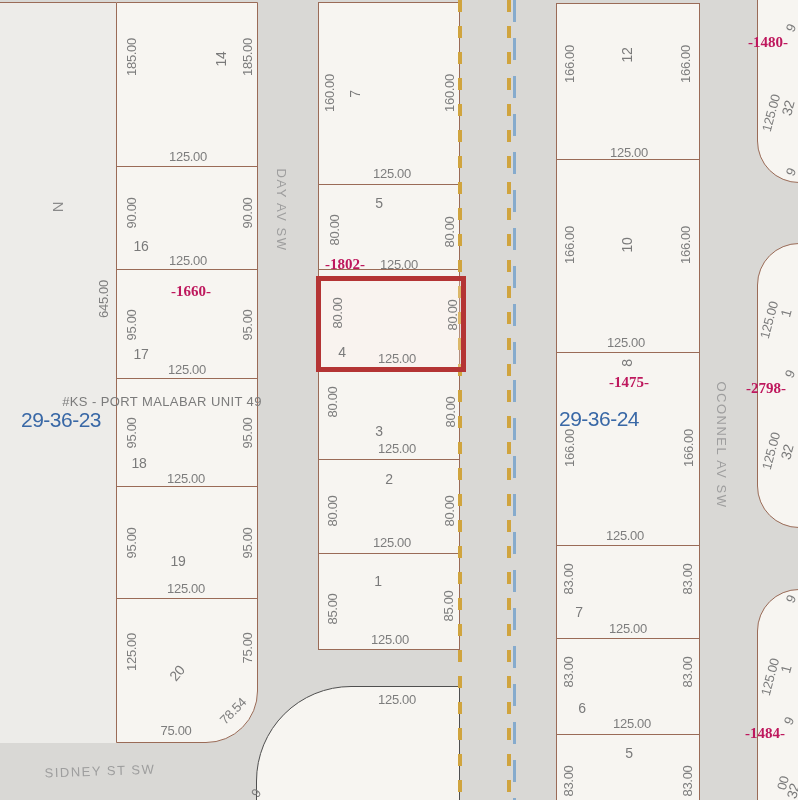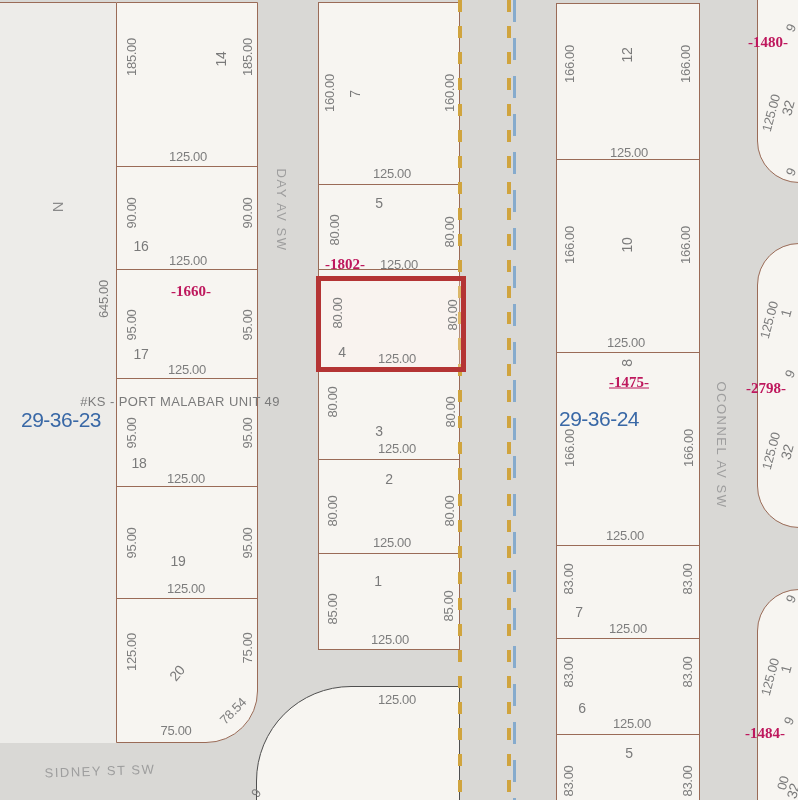--- a/index.html
+++ b/index.html
@@ -70,21 +70,21 @@
     <span class="lbl dim" style="left: 131px; top: 213px; transform: translate(-50%, -50%) rotate(-90deg);">90.00</span>
     <span class="lbl num" style="left: 141px; top: 246px; transform: translate(-50%, -50%) rotate(0deg);">16</span>
     <span class="lbl dim" style="left: 247px; top: 213px; transform: translate(-50%, -50%) rotate(-90deg);">90.00</span>
     <span class="lbl dim" style="left: 188px; top: 260px; transform: translate(-50%, -50%) rotate(0deg);">125.00</span>
     <span class="lbl dim" style="left: 103px; top: 299px; transform: translate(-50%, -50%) rotate(-90deg);">645.00</span>
     <span class="lbl red" style="left: 191px; top: 291px; transform: translate(-50%, -50%) rotate(0deg);">-1660-</span>
     <span class="lbl dim" style="left: 131px; top: 325px; transform: translate(-50%, -50%) rotate(-90deg);">95.00</span>
     <span class="lbl num" style="left: 141px; top: 354px; transform: translate(-50%, -50%) rotate(0deg);">17</span>
     <span class="lbl dim" style="left: 247px; top: 325px; transform: translate(-50%, -50%) rotate(-90deg);">95.00</span>
     <span class="lbl dim" style="left: 187px; top: 369px; transform: translate(-50%, -50%) rotate(0deg);">125.00</span>
-    <span class="lbl unit" style="left: 180px; top: 401px; transform: translate(-50%, -50%) rotate(0deg);">#KS - PORT MALABAR UNIT 49</span>
+    <span class="lbl unit" style="left: 162px; top: 401px; transform: translate(-50%, -50%) rotate(0deg);">#KS - PORT MALABAR UNIT 49</span>
     <span class="lbl blue" style="left: 61px; top: 419px; transform: translate(-50%, -50%) rotate(0deg);">29-36-23</span>
     <span class="lbl dim" style="left: 131px; top: 433px; transform: translate(-50%, -50%) rotate(-90deg);">95.00</span>
     <span class="lbl num" style="left: 139px; top: 463px; transform: translate(-50%, -50%) rotate(0deg);">18</span>
     <span class="lbl dim" style="left: 247px; top: 433px; transform: translate(-50%, -50%) rotate(-90deg);">95.00</span>
     <span class="lbl dim" style="left: 186px; top: 478px; transform: translate(-50%, -50%) rotate(0deg);">125.00</span>
     <span class="lbl dim" style="left: 131px; top: 543px; transform: translate(-50%, -50%) rotate(-90deg);">95.00</span>
     <span class="lbl num" style="left: 178px; top: 561px; transform: translate(-50%, -50%) rotate(0deg);">19</span>
     <span class="lbl dim" style="left: 247px; top: 543px; transform: translate(-50%, -50%) rotate(-90deg);">95.00</span>
     <span class="lbl dim" style="left: 186px; top: 588px; transform: translate(-50%, -50%) rotate(0deg);">125.00</span>
     <span class="lbl dim" style="left: 131px; top: 652px; transform: translate(-50%, -50%) rotate(-90deg);">125.00</span>
@@ -122,21 +122,21 @@
     <span class="lbl dim" style="left: 397px; top: 699px; transform: translate(-50%, -50%) rotate(0deg);">125.00</span>
     <span class="lbl dim" style="left: 569px; top: 64px; transform: translate(-50%, -50%) rotate(-90deg);">166.00</span>
     <span class="lbl num" style="left: 627px; top: 55px; transform: translate(-50%, -50%) rotate(-90deg);">12</span>
     <span class="lbl dim" style="left: 685px; top: 64px; transform: translate(-50%, -50%) rotate(-90deg);">166.00</span>
     <span class="lbl dim" style="left: 629px; top: 152px; transform: translate(-50%, -50%) rotate(0deg);">125.00</span>
     <span class="lbl dim" style="left: 569px; top: 245px; transform: translate(-50%, -50%) rotate(-90deg);">166.00</span>
     <span class="lbl num" style="left: 627px; top: 245px; transform: translate(-50%, -50%) rotate(-90deg);">10</span>
     <span class="lbl dim" style="left: 685px; top: 245px; transform: translate(-50%, -50%) rotate(-90deg);">166.00</span>
     <span class="lbl dim" style="left: 626px; top: 342px; transform: translate(-50%, -50%) rotate(0deg);">125.00</span>
     <span class="lbl num" style="left: 627px; top: 363px; transform: translate(-50%, -50%) rotate(-90deg);">8</span>
-    <span class="lbl red" style="left: 629px; top: 382px; transform: translate(-50%, -50%) rotate(0deg); text-decoration: underline;">-1475-</span>
+    <span class="lbl red" style="left: 629px; top: 382px; transform: translate(-50%, -50%) rotate(0deg);">-1475-</span>
     <span class="lbl blue" style="left: 599px; top: 418px; transform: translate(-50%, -50%) rotate(0deg);">29-36-24</span>
     <span class="lbl dim" style="left: 569px; top: 448px; transform: translate(-50%, -50%) rotate(-90deg);">166.00</span>
     <span class="lbl dim" style="left: 688px; top: 448px; transform: translate(-50%, -50%) rotate(-90deg);">166.00</span>
     <span class="lbl dim" style="left: 625px; top: 535px; transform: translate(-50%, -50%) rotate(0deg);">125.00</span>
     <span class="lbl dim" style="left: 568px; top: 579px; transform: translate(-50%, -50%) rotate(-90deg);">83.00</span>
     <span class="lbl num" style="left: 579px; top: 612px; transform: translate(-50%, -50%) rotate(0deg);">7</span>
     <span class="lbl dim" style="left: 687px; top: 579px; transform: translate(-50%, -50%) rotate(-90deg);">83.00</span>
     <span class="lbl dim" style="left: 628px; top: 628px; transform: translate(-50%, -50%) rotate(0deg);">125.00</span>
     <span class="lbl dim" style="left: 568px; top: 672px; transform: translate(-50%, -50%) rotate(-90deg);">83.00</span>
     <span class="lbl num" style="left: 582px; top: 708px; transform: translate(-50%, -50%) rotate(0deg);">6</span>

